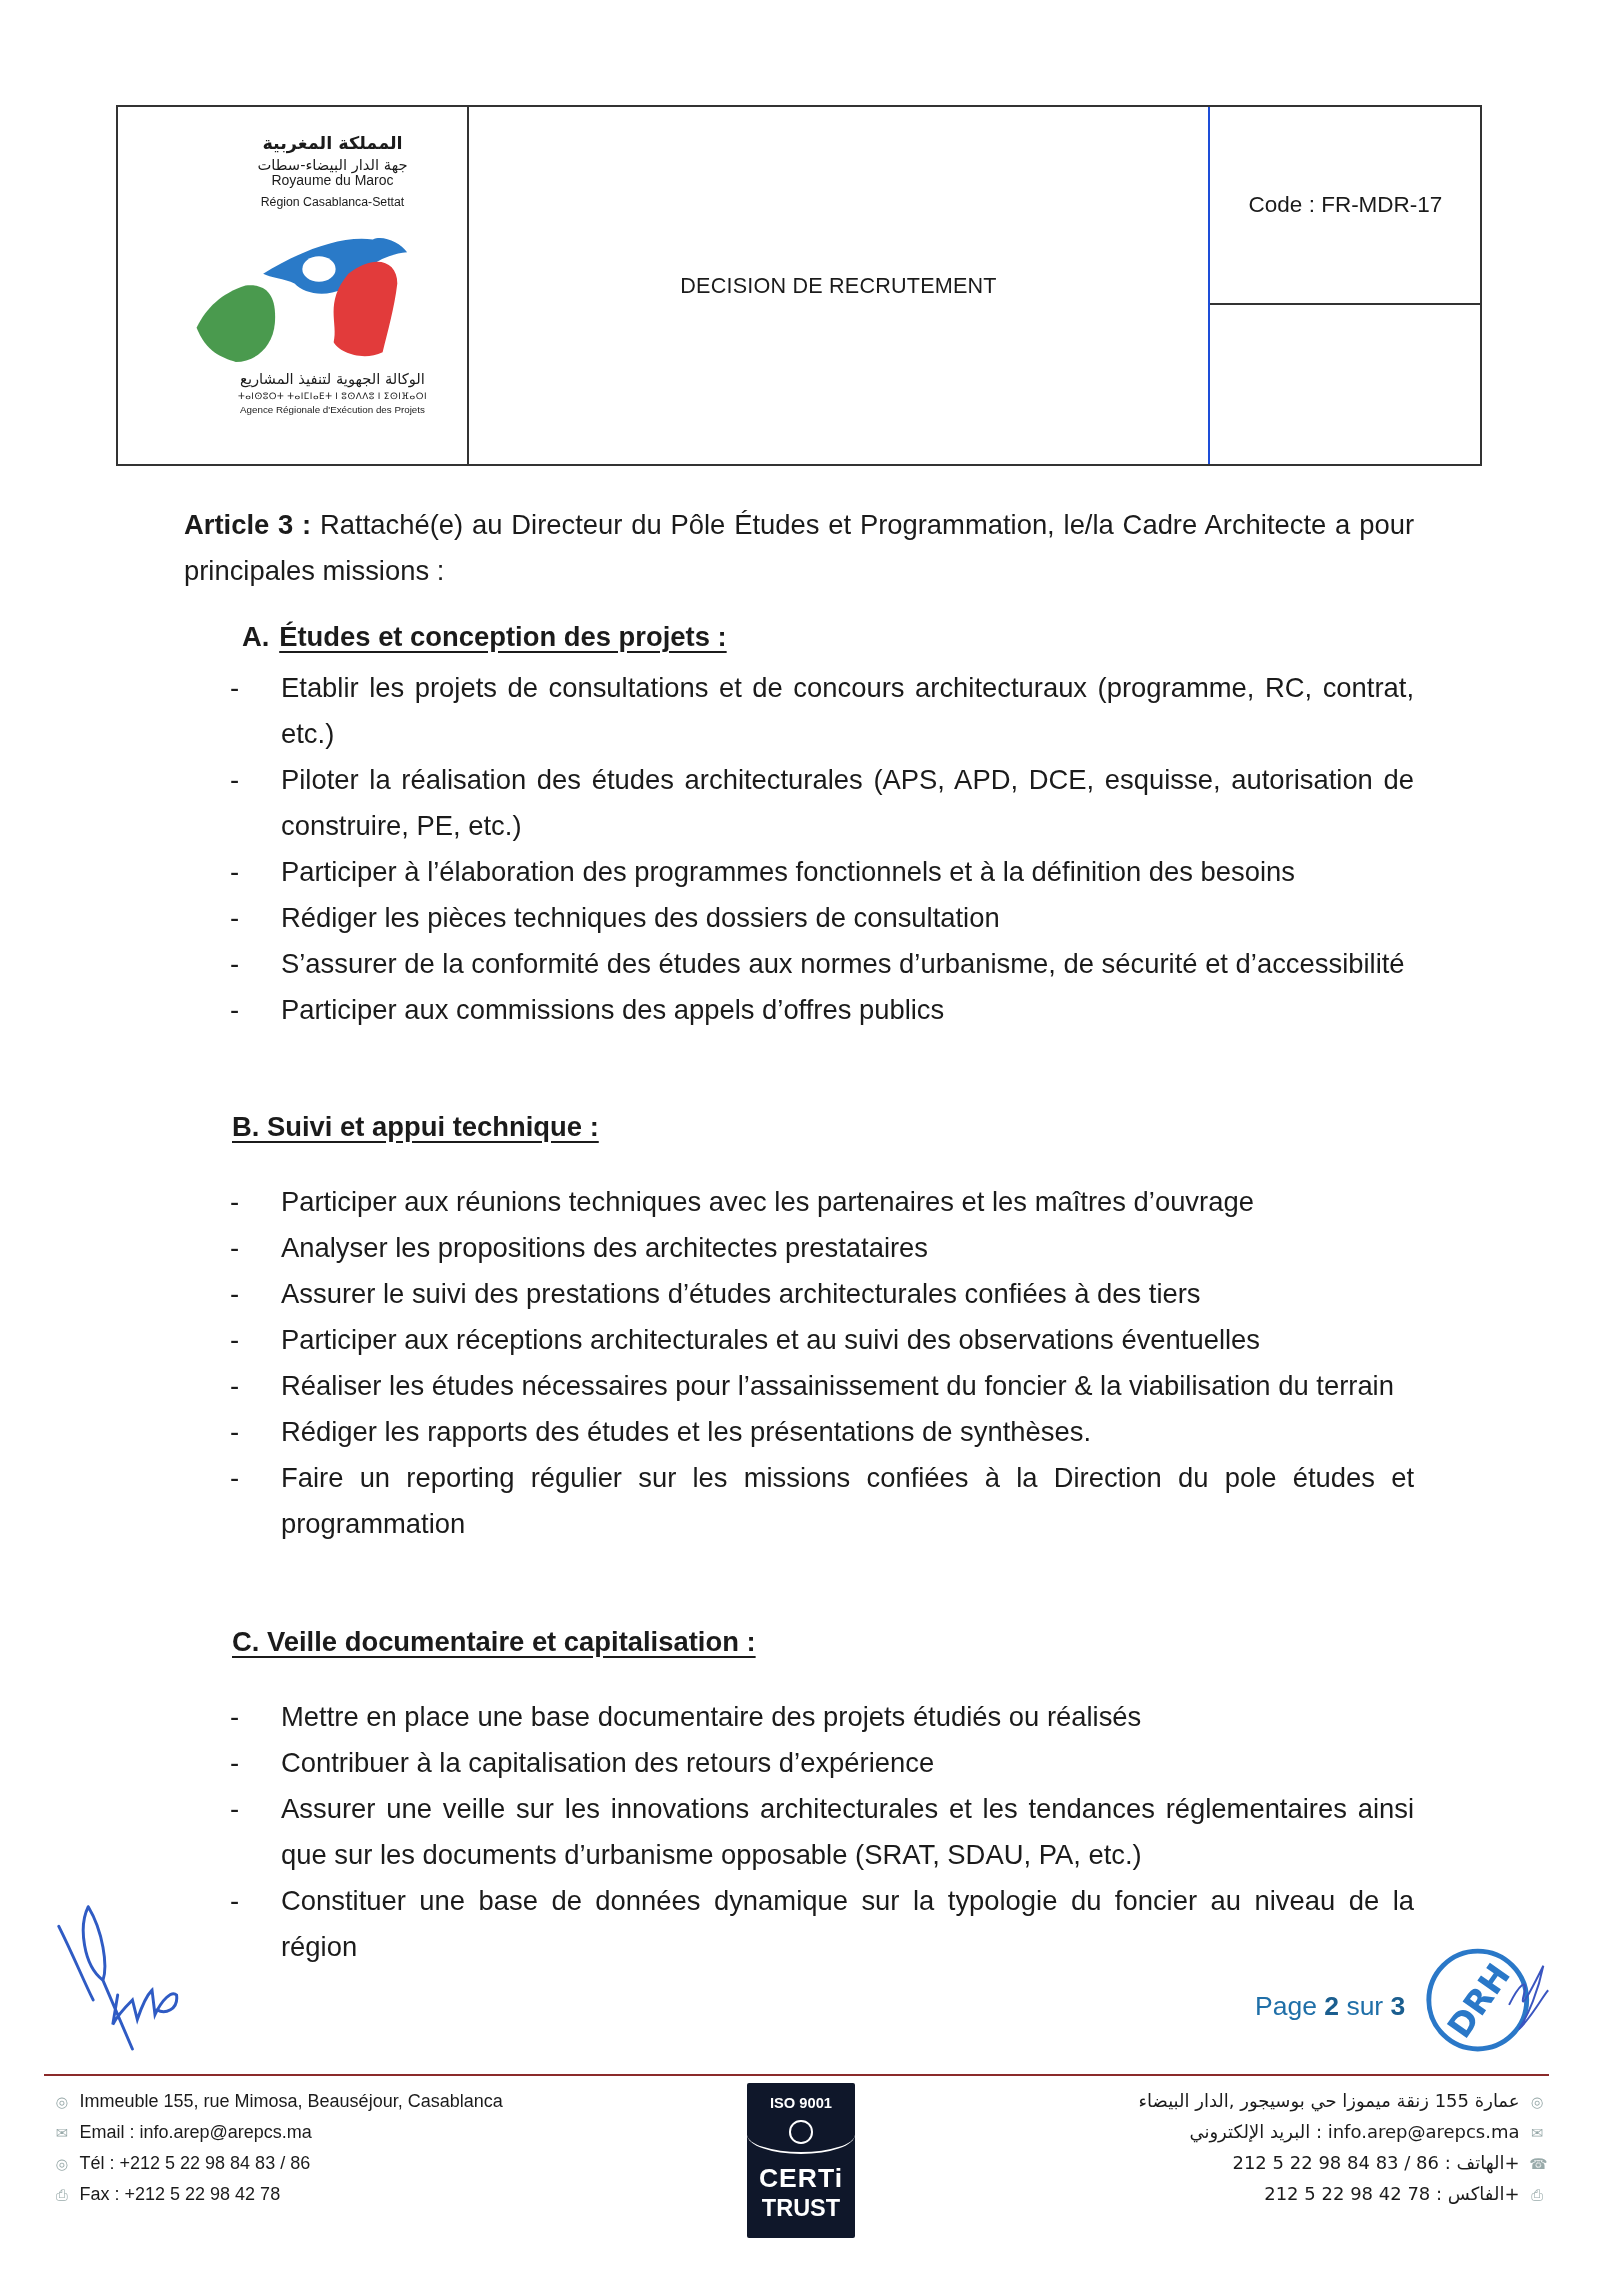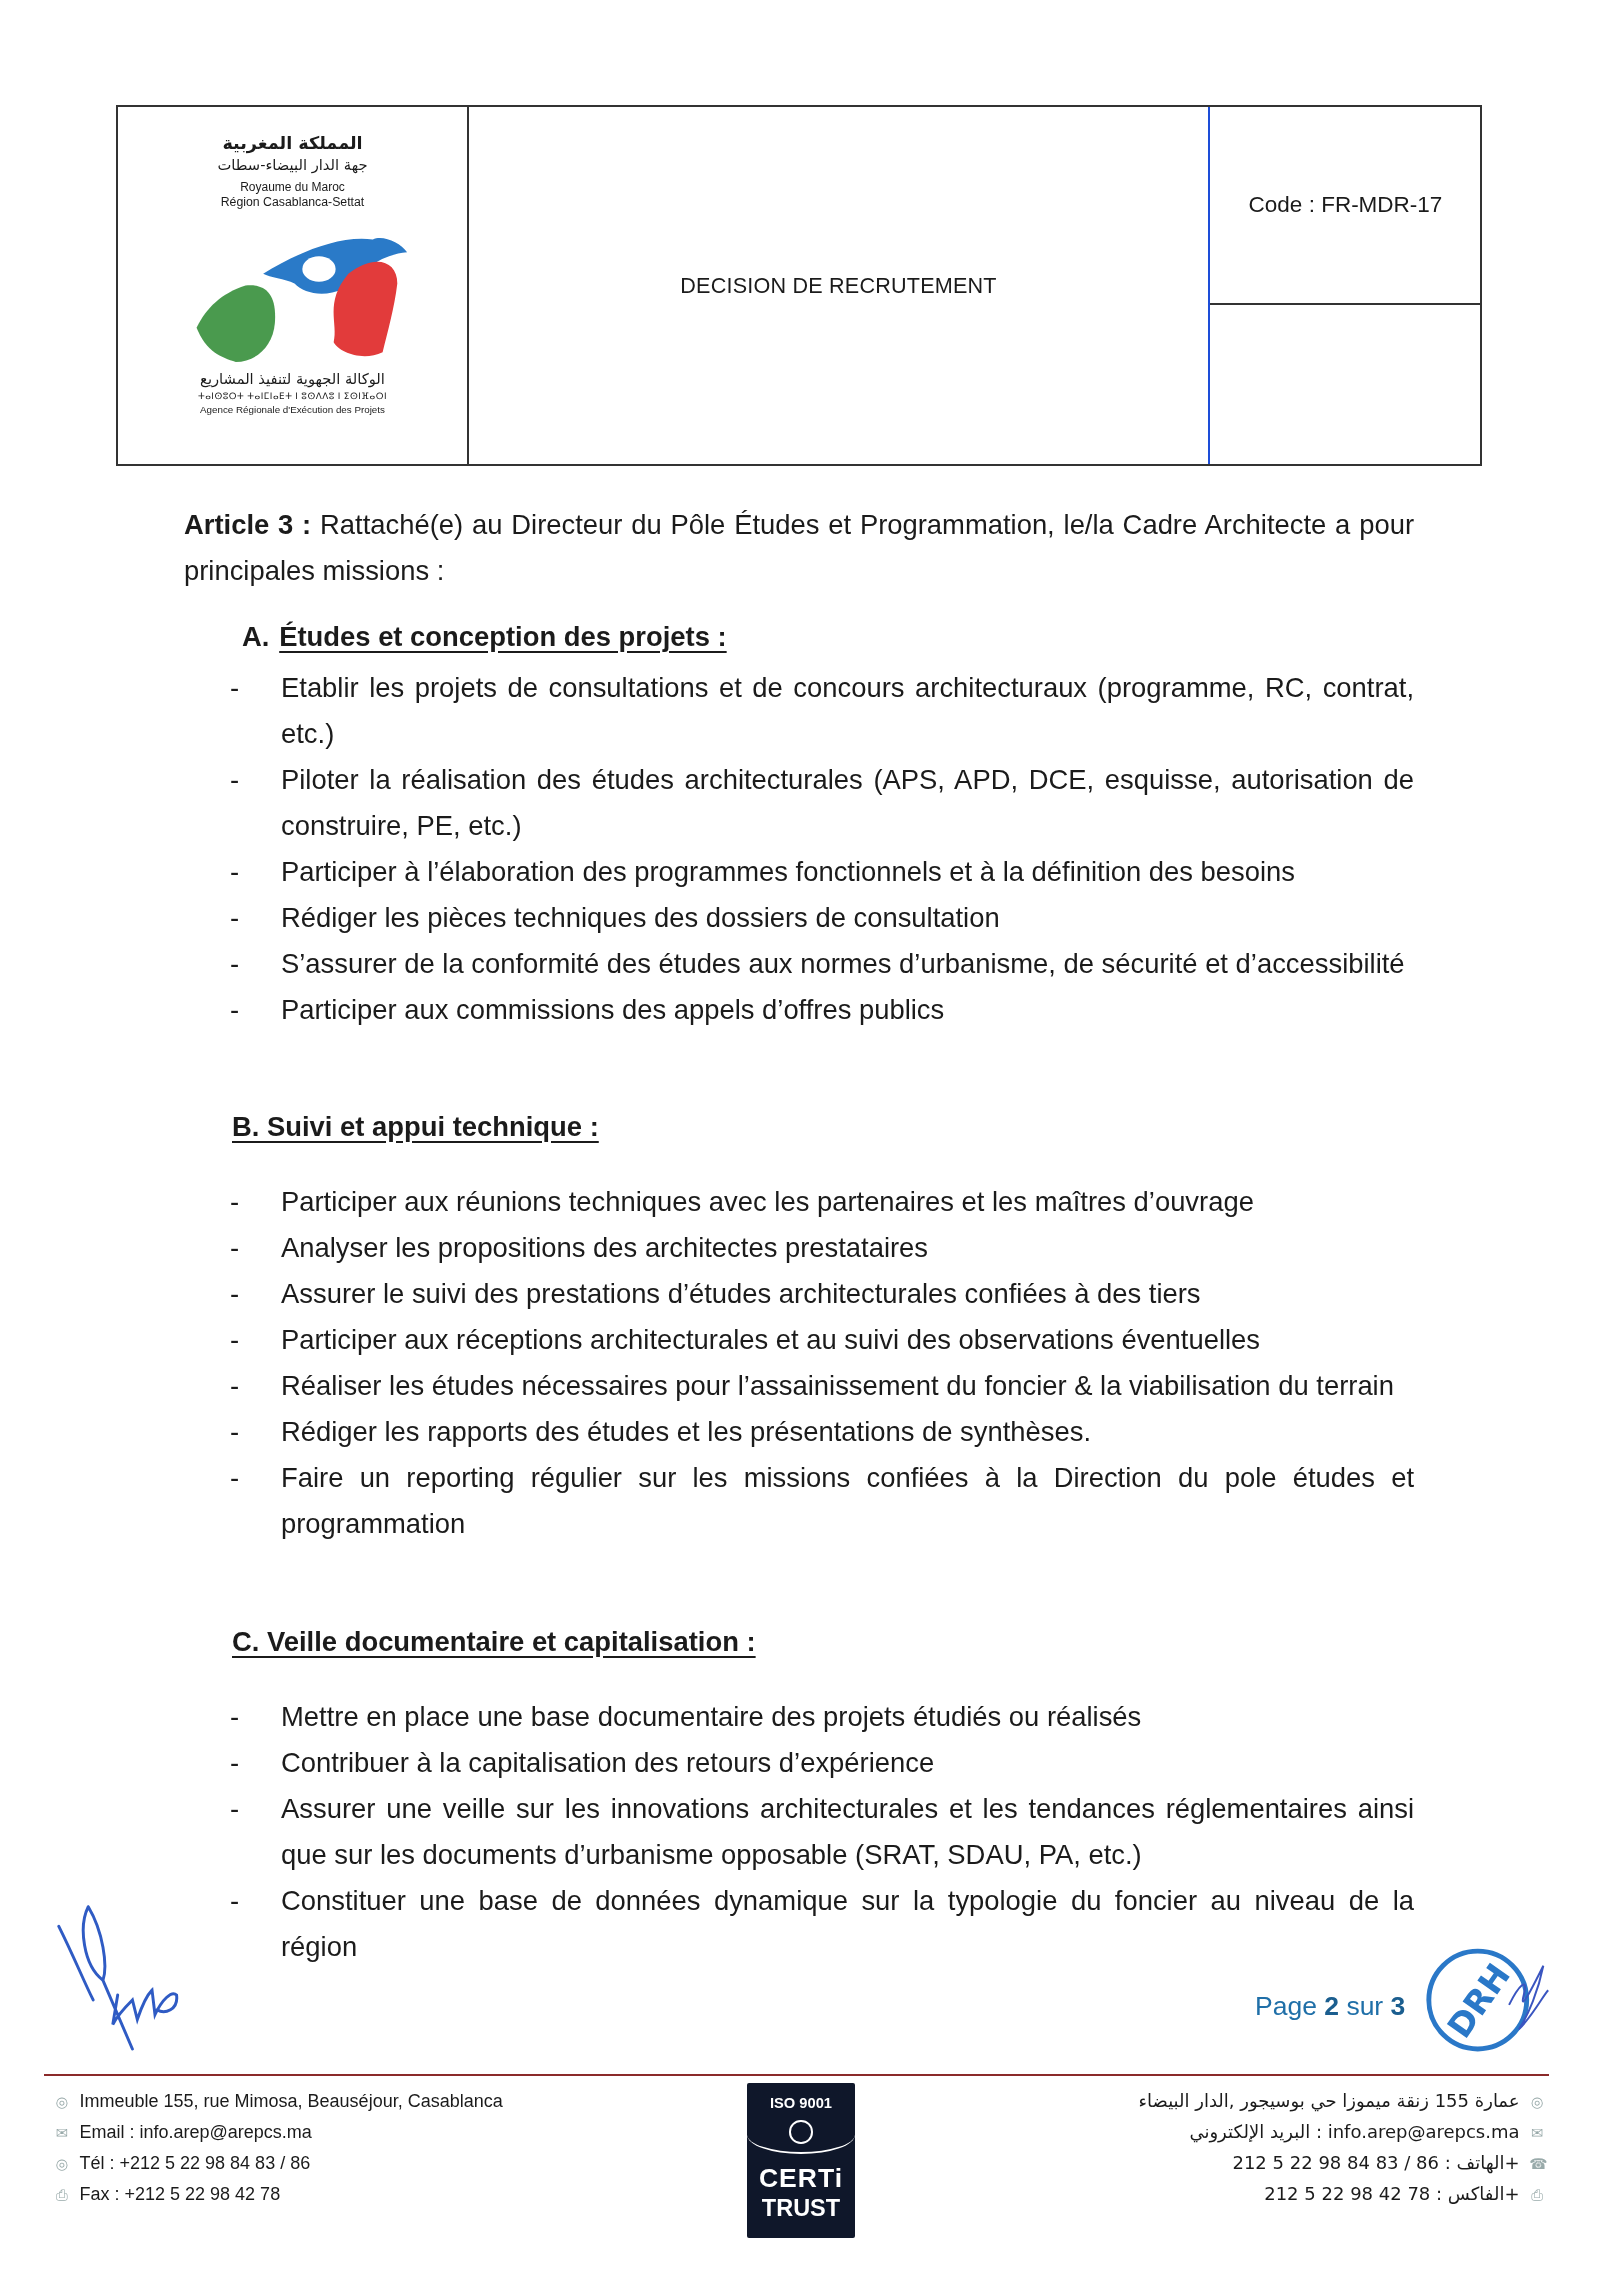--- a/index.html
+++ b/index.html
@@ -9,21 +9,21 @@
   
   .hdr { position:absolute; left:116px; top:105px; width:1366px; height:361px; border:2px solid #333; box-sizing:border-box; }
   .hdr .c1 { position:absolute; left:0; top:0; width:351px; height:100%; border-right:2px solid #333; box-sizing:border-box; }
   .hdr .c2 { position:absolute; left:351px; top:0; width:741px; height:100%; border-right:2px solid #1d4ed8; box-sizing:border-box;
              display:flex; align-items:center; justify-content:center; }
   .hdr .c3 { position:absolute; left:1092px; top:0; width:271px; height:100%; }
   .hdr .c3 .r1 { position:absolute; left:0; top:0; width:100%; height:198px; border-bottom:2px solid #333; box-sizing:border-box;
                  display:flex; align-items:center; justify-content:center; font-size:22.5px; }
   .hdr .c3 .r2 { position:absolute; left:0; top:198px; width:100%; height:159px; display:flex; align-items:center; justify-content:center; font-size:22.5px; }
   .title { font-size:21.6px; letter-spacing:0.2px; }
-  .logo-txt { position:absolute; width:100%; text-align:center; left:0; }
+  .logo-txt { position:absolute; width:100%; text-align:center; left:0;padding-left:40px; }
   .ar { font-family:"DejaVu Sans", sans-serif; direction:rtl; }
 
   .para { position:absolute; left:184px; width:1230px; font-size:27.4px; line-height:46px; text-align:justify; }
   .b { font-weight:bold; }
   .sec { position:absolute; font-size:27.4px; font-weight:bold; text-decoration:underline; text-underline-offset:4.9px; }
   .sec-a { left:242px; }
   .list { position:absolute; left:230px; width:1184px; margin:0; padding:0; list-style:none; font-size:27.4px; line-height:46px; }
   .list li { position:relative; padding-left:51px; text-align:justify; }
   .list li .dash { position:absolute; left:0; top:0; }
 
@@ -36,21 +36,21 @@
   .foot-r .fic { margin-right:0; margin-left:9.8px; }
   .iso { position:absolute; left:747px; top:2083px; width:108px; height:155px; background:#0f172a; color:#fff; text-align:center; border-radius:2px; }
 </style>
 </head>
 <body>
 
 <div class="hdr">
   <div class="c1">
     <div class="logo-txt ar" style="top:25.5px;font-size:17.6px;font-weight:bold;">المملكة المغربية</div>
     <div class="logo-txt ar" style="top:49px;font-size:14.7px;">جهة الدار البيضاء-سطات</div>
-    <div class="logo-txt" style="top:73px;font-size:12px;">Royaume du Maroc</div>
+    <div class="logo-txt" style="top:65px;font-size:14px;">Royaume du Maroc</div>
     <div class="logo-txt" style="top:88px;font-size:12.3px;">Région Casablanca-Settat</div>
     <svg class="abs" style="left:59px;top:108px;" width="235" height="147" viewBox="0 0 240 150">
       <path d="M88 60 C120 40 165 20 200 25 C210 20 228 28 235 38 C210 40 190 55 170 75 C150 85 130 80 120 70 C110 65 95 64 88 60 Z" fill="#2a7ac8"></path>
       <ellipse cx="145" cy="55" rx="17" ry="13" fill="#ffffff"></ellipse>
       <path d="M20 115 C30 95 45 80 70 72 C90 70 102 80 100 110 C98 135 80 150 60 150 C45 145 30 140 20 115 Z" fill="#4a9a4e"></path>
       <path d="M175 60 C200 40 225 45 225 70 C222 95 215 120 210 140 C190 150 165 140 160 130 C165 110 150 90 175 60 Z" fill="#e23b3b"></path>
     </svg>
     <div class="logo-txt ar" style="top:263px;font-size:14.7px;">الوكالة الجهوية لتنفيذ المشاريع</div>
     <div class="logo-txt" style="top:284px;font-size:8.8px;letter-spacing:0.5px;">ⵜⴰⵏⵙⵓⵔⵜ ⵜⴰⵏⵎⵏⴰⴹⵜ ⵏ ⵓⵙⴷⴷⵓ ⵏ ⵉⵙⵏⴼⴰⵔⵏ</div>
     <div class="logo-txt" style="top:297px;font-size:9.8px;">Agence Régionale d'Exécution des Projets</div>

